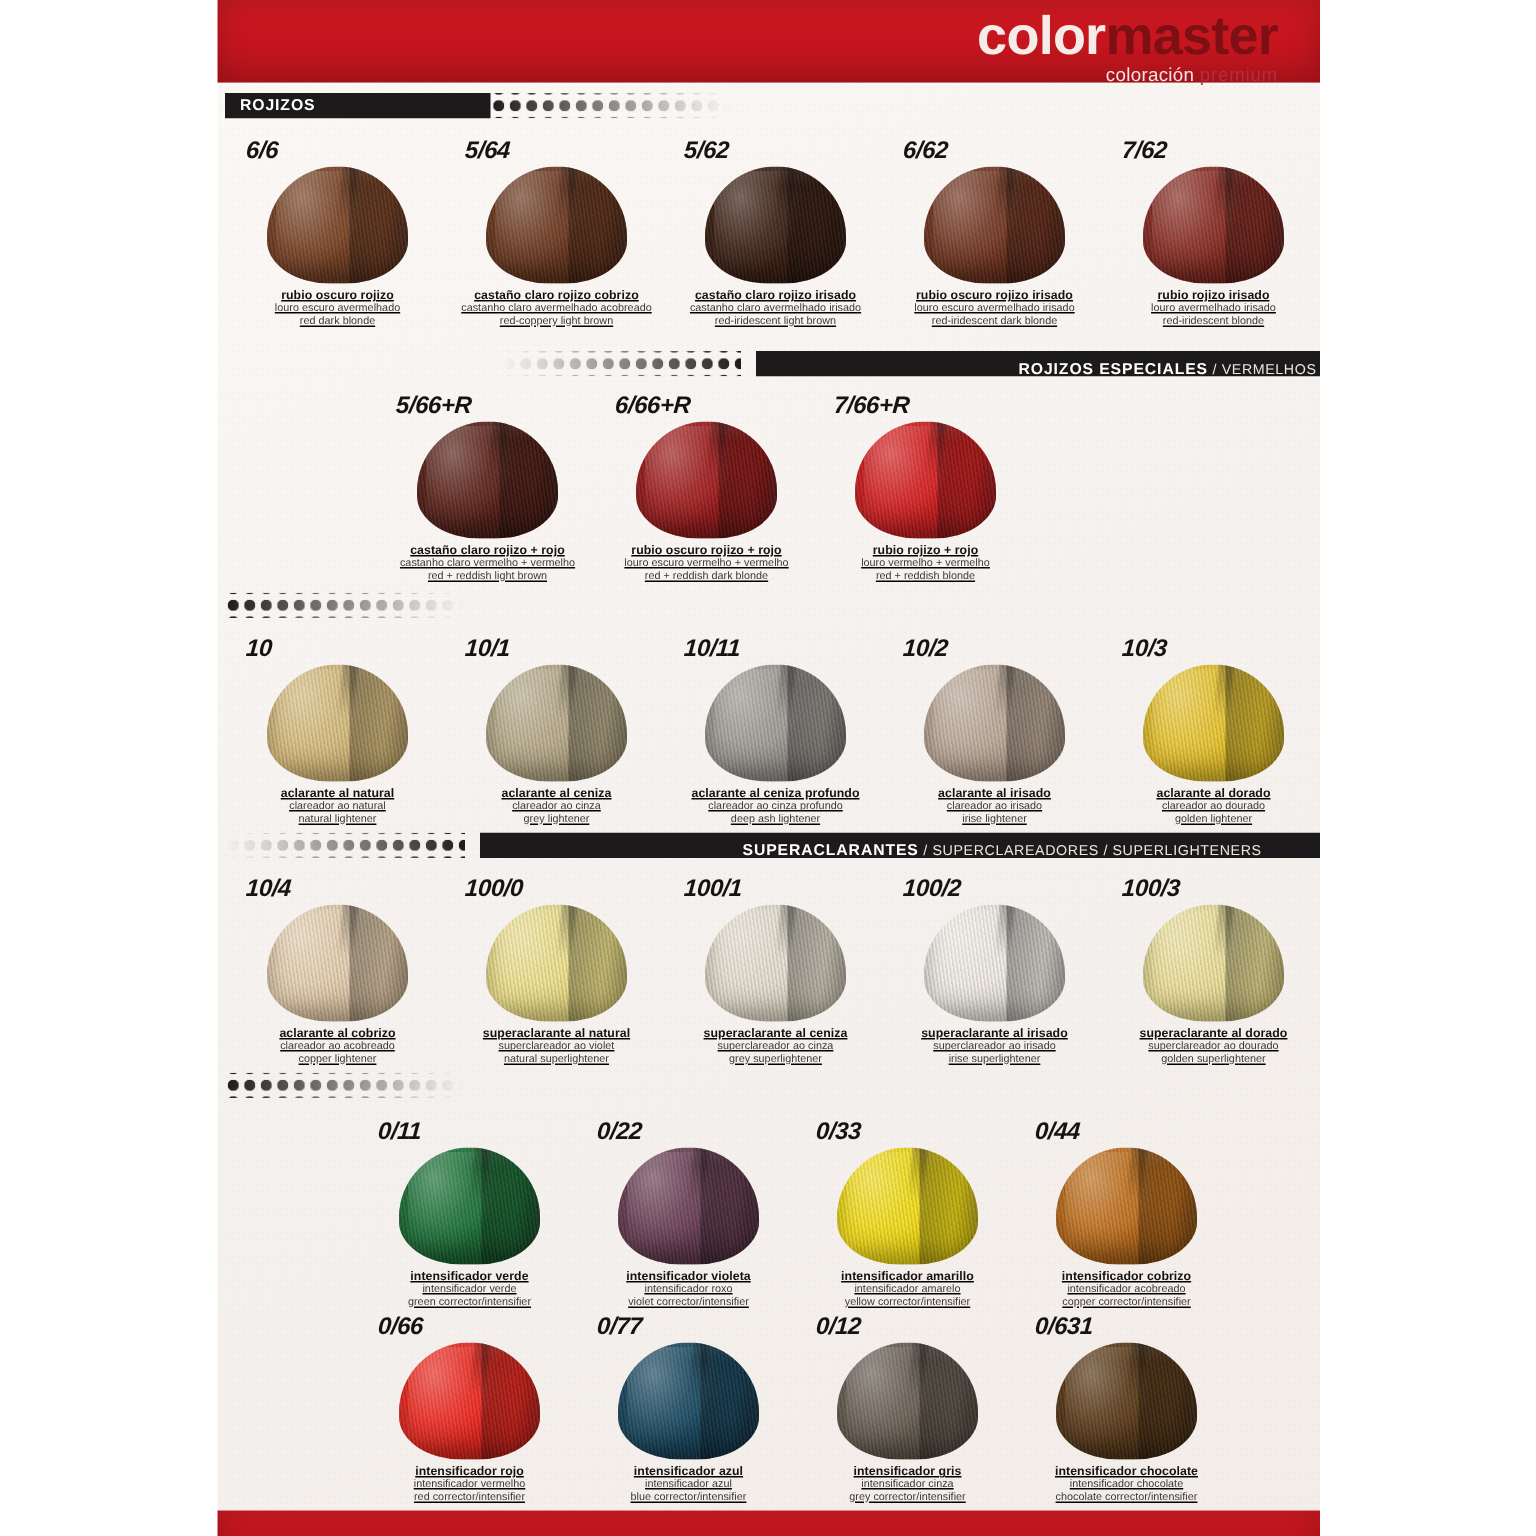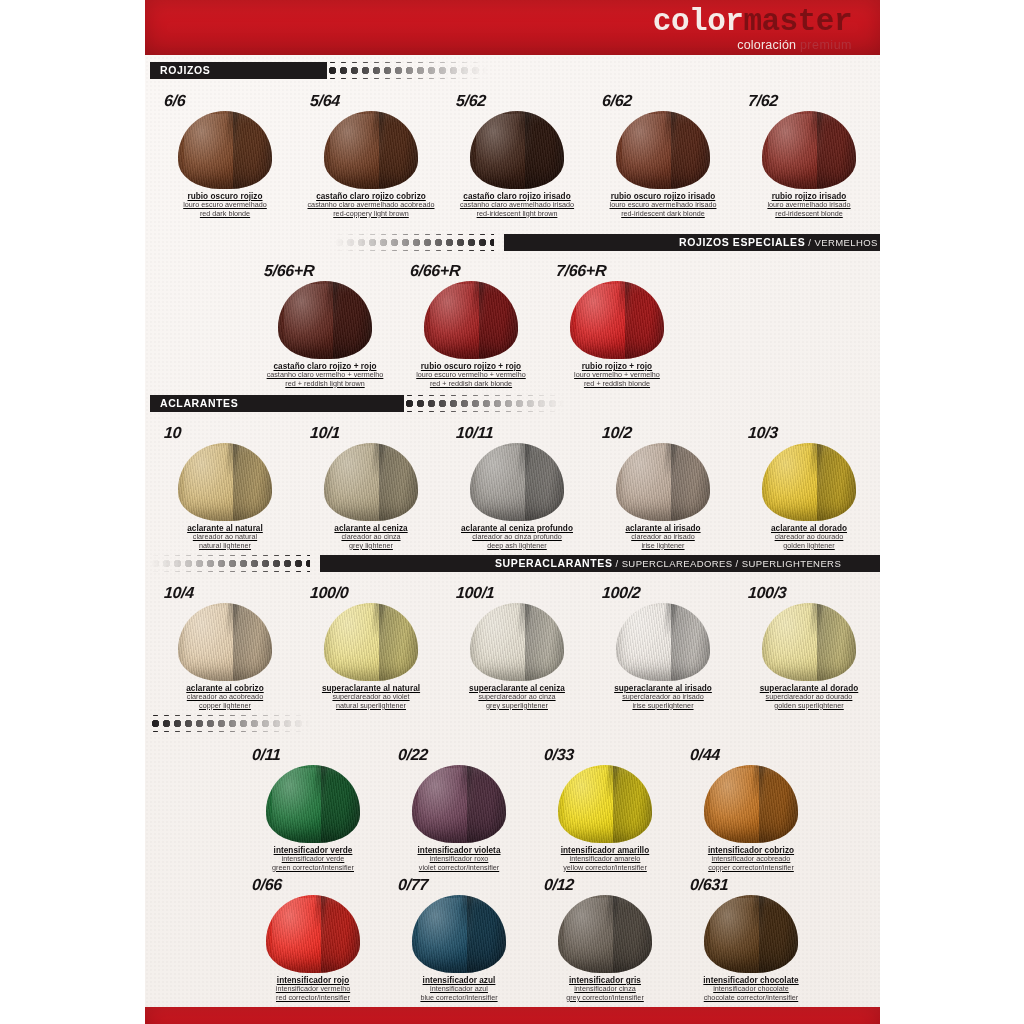--- a/index.html
+++ b/index.html
@@ -41,43 +41,42 @@
   #banner-bottom { top: 1007px; height: 30px; }
 
   .logo-wrap {
     position: absolute;
     right: 28px;
     top: 6px;
     text-align: right;
     line-height: 1;
   }
   .logo-main {
-    font-size: 31px;
+    font-size: 36px;
     font-weight: bold;
     letter-spacing: -0.5px;
     color: #f5ece8;
-    font-family: Liberation Mono, monospace;
   }
   .logo-main .dark { color: #7c1014; }
   .logo-sub {
     margin-top: 2px;
     font-size: 12.5px;
     font-weight: normal;
     letter-spacing: 0.2px;
     color: #f2e6e2;
   }
   .logo-sub .faint { color: #b2303a; letter-spacing: 0.5px; }
 
   
   .section-bar {
     position: absolute;
     height: 17px;
     background: #1d1a1b;
     display: flex;
-    align-items: center;
+    align-items: flex-end;
     overflow: hidden;
   }
   .section-bar .sb-text {
     white-space: nowrap;
     color: #ffffff;
     font-size: 10.5px;
     line-height: 1;
     padding: 0 10px;
   }
   .section-bar .sb-es { font-weight: bold; letter-spacing: 0.6px; }
@@ -402,24 +401,20 @@
             </div>
           </div>
           <div class="names">
             <div class="n-es">rubio rojizo + rojo</div>
             <div class="n-pt">louro vermelho + vermelho</div>
             <div class="n-en">red + reddish blonde</div>
           </div>
         </div>
       </div>
       <div class="section-bar" style="left: 150px; top: 395px; width: 730px; background: transparent;">
-        <div class="sb-text" style="background: rgb(29, 26, 27); height: 17px; display: flex; align-items: center;">
-          <span class="sb-es">ACLARANTES</span>
-          <span class="sb-rest"> / CLAREADORES / LIGHTENERS</span>
-        </div>
         <div class="dots fade-right"></div>
         <div style="flex: 1 1 auto; height: 17px; background: transparent;"></div>
         <div style="position: absolute; left: 0px; top: 0px; height: 17px; background: rgb(29, 26, 27); z-index: -1; width: 229.8px;"></div>
       </div>
       <div class="row" style="left: 152px; top: 420px;">
         <div class="cell">
           <div class="cell-head">
             <div class="code">10</div>
           </div>
           <div class="swatch-area">

